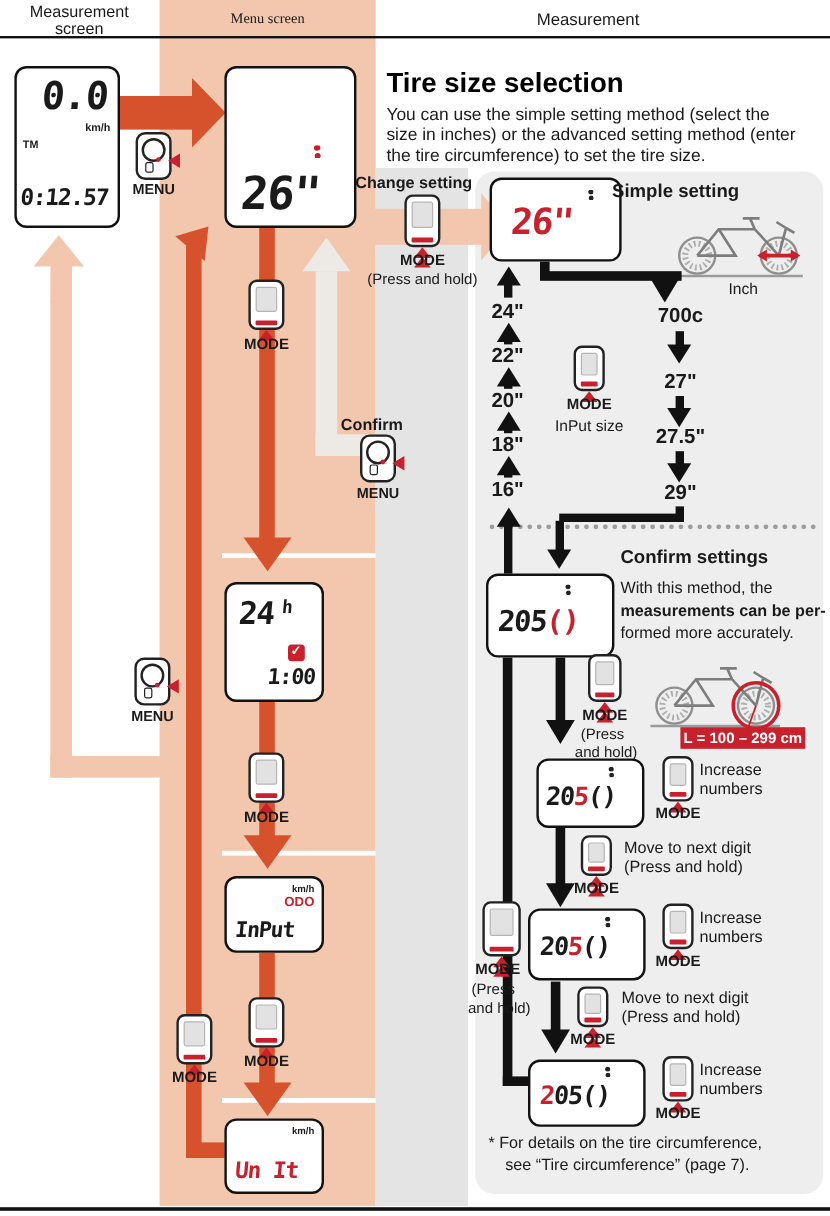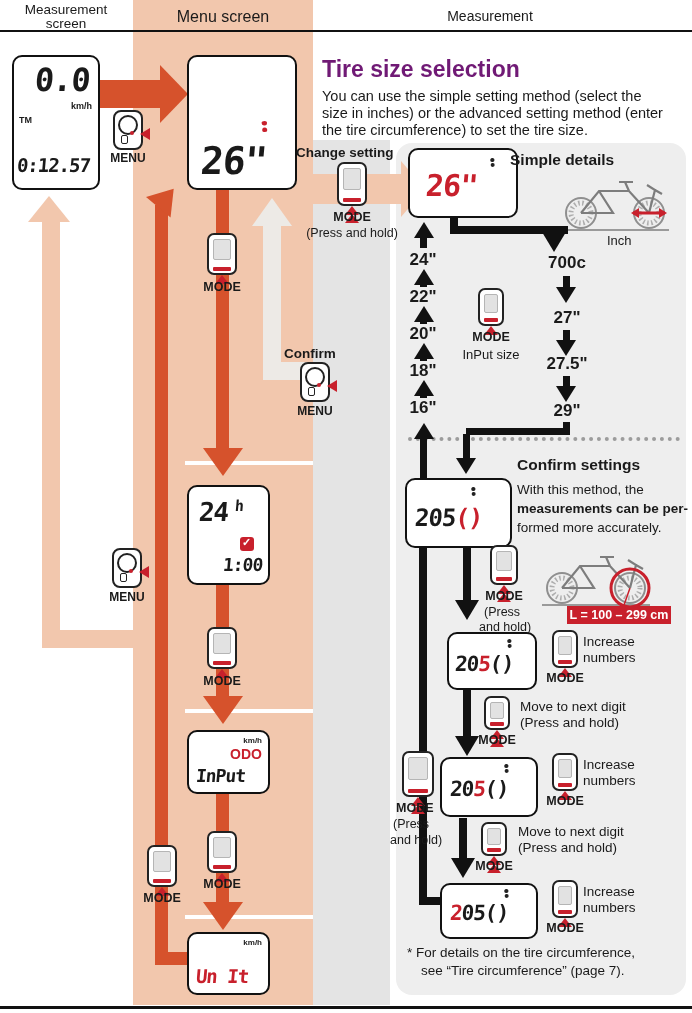--- a/index.html
+++ b/index.html
@@ -49,21 +49,21 @@
 </head>
 <body>
 
 <div class="page">
 
   <div class="abs" style="left:133px;top:0;width:180px;height:1005px;background:#f2c7ad;"></div>
   <div class="abs" style="left:313px;top:140px;width:77px;height:865px;background:#e4e4e4;"></div>
   <div class="abs" style="left:396px;top:143px;width:290px;height:852px;background:#eeeeee;border-radius:16px;"></div>
 
   <div class="t c" style="left:10px;top:3px;width:112px;font-size:13.5px;white-space:normal;line-height:14px;">Measurement screen</div>
-  <div class="t c" style="left:133px;top:8px;width:180px;font-size:16px;">Menu screen</div>
+  <div class="t c" style="left:133px;top:8px;width:180px;font-size:12px;font-family:Liberation Serif, serif;">Menu screen</div>
   <div class="t c" style="left:390px;top:8px;width:200px;font-size:14px;">Measurement</div>
   <div class="abs" style="left:0;top:30px;width:692px;height:2px;background:#111;"></div>
 
   <div class="tri t-up-peach" style="left:28px;top:196px;"></div>
   <div class="bar" style="left:42px;top:220px;width:18px;height:32px;background:#f2c7ad;"></div>
   <div class="bar" style="left:42px;top:250px;width:18px;height:398px;background:#f2c7ad;"></div>
   <div class="bar" style="left:42px;top:630px;width:95px;height:18px;background:#f2c7ad;"></div>
 
   <div class="bar" style="left:100px;top:80px;width:62px;height:28px;background:#d6522c;"></div>
   <div class="tri t-right-orange" style="left:160px;top:65px;"></div>
@@ -133,21 +133,21 @@
   <div class="tri t-down-orange" style="left:203px;top:696px;"></div>
   <div class="modebtn press" style="left:207px;top:627px;width:30px;height:42px;">
       <span class="scr"></span>
       <span class="pbar"></span>
       <span class="ptri" style="bottom:-11px"></span>
     </div>
   <div class="t b c" style="left:188px;top:674px;width:68px;font-size:12.5px;">MODE</div>
 
   <div class="lcd" style="left:187px;top:730px;width:83px;height:64px;">
     <span class="t b" style="right:6px;top:4px;font-size:8px;">km/h</span>
-    <span class="t b red" style="right:6px;top:14px;font-size:14px;">ODO</span>
+    <span class="t b red" style="right:6px;top:14px;font-size:11px;">ODO</span>
     <span class="t seg" style="left:7px;bottom:6px;font-size:18px;">InPut</span>
   </div>
 
   <div class="bar" style="left:216px;top:794px;width:13px;height:118px;background:#d6522c;"></div>
   <div class="divider" style="left:185px;top:915px;width:128px;height:4px;"></div>
   <div class="tri t-down-orange" style="left:203px;top:902px;"></div>
   <div class="modebtn press" style="left:207px;top:831px;width:30px;height:42px;">
       <span class="scr"></span>
       <span class="pbar"></span>
       <span class="ptri" style="bottom:-11px"></span>
@@ -159,42 +159,42 @@
     <span class="t seg red" style="left:7px;bottom:6px;font-size:19px;">Un It</span>
   </div>
 
   <div class="modebtn press" style="left:147px;top:845px;width:30px;height:42px;">
       <span class="scr"></span>
       <span class="pbar"></span>
       <span class="ptri" style="bottom:-11px"></span>
     </div>
   <div class="t b c" style="left:128px;top:891px;width:68px;font-size:12.5px;">MODE</div>
 
-  <div class="t b" style="left:322px;top:56px;font-size:23px;color:#701a75;">Tire size selection</div>
+  <div class="t b" style="left:322px;top:56px;font-size:23px;color:#000000;">Tire size selection</div>
   <div class="t" style="left:322px;top:88px;font-size:14.5px;">You can use the simple setting method (select the</div>
   <div class="t" style="left:322px;top:105px;font-size:14.5px;">size in inches) or the advanced setting method (enter</div>
   <div class="t" style="left:322px;top:122px;font-size:14.5px;">the tire circumference) to set the tire size.</div>
 
   <div class="t b" style="left:296px;top:145px;font-size:13.5px;">Change setting</div>
   <div class="bar" style="left:299px;top:174px;width:104px;height:30px;background:#f2c7ad;"></div>
   <div class="tri t-right-peach" style="left:401px;top:161px;"></div>
   <div class="modebtn hold" style="left:337px;top:162px;width:30px;height:44px;">
       <span class="scr"></span>
       <span class="pbar"></span>
       <span class="ptri" style="bottom:-11px"></span>
       <span class="ptri" style="bottom:-19px"></span>
     </div>
   <div class="t b c" style="left:320px;top:210px;width:64px;font-size:12.5px;">MODE</div>
   <div class="t c" style="left:303px;top:226px;width:98px;font-size:12.5px;">(Press and hold)</div>
 
   <div class="lcd" style="left:408px;top:148px;width:110px;height:70px;">
     <span class="tire blk" style="left:78px;top:8px;"></span>
     <span class="t seg red" style="left:16px;top:18px;font-size:30px;">26"</span>
   </div>
-  <div class="t b" style="left:510px;top:151px;font-size:15.5px;">Simple details</div>
+  <div class="t b" style="left:510px;top:151px;font-size:15.5px;">Simple setting</div>
 
   <svg class="abs" style="left:561px;top:168px;" width="110" height="66" viewBox="0 0 110 66">
     <line x1="2" y1="62" x2="108" y2="62" stroke="#9a9a9a" stroke-width="2"></line>
     <circle cx="20" cy="45" r="15" fill="none" stroke="#8f8f8f" stroke-width="2"></circle>
     <circle cx="20" cy="45" r="10" fill="none" stroke="#adadad" stroke-width="5" stroke-dasharray="1.5 2.5"></circle>
     <circle cx="88" cy="45" r="15" fill="none" stroke="#8f8f8f" stroke-width="2"></circle>
     <circle cx="88" cy="45" r="10" fill="none" stroke="#adadad" stroke-width="5" stroke-dasharray="1.5 2.5"></circle>
     <path d="M20 45 L38 23 L68 23 L88 45 M38 23 L52 45 L20 45 M68 23 L64 14 M58 14 L72 14 M88 45 L94 22 L86 17 M94 22 L101 26" fill="none" stroke="#7d7d7d" stroke-width="2.2"></path>
     <line x1="72" y1="45" x2="104" y2="45" stroke="#c8202c" stroke-width="3"></line>
     <polygon points="70,45 78,40 78,50" fill="#c8202c"></polygon>

